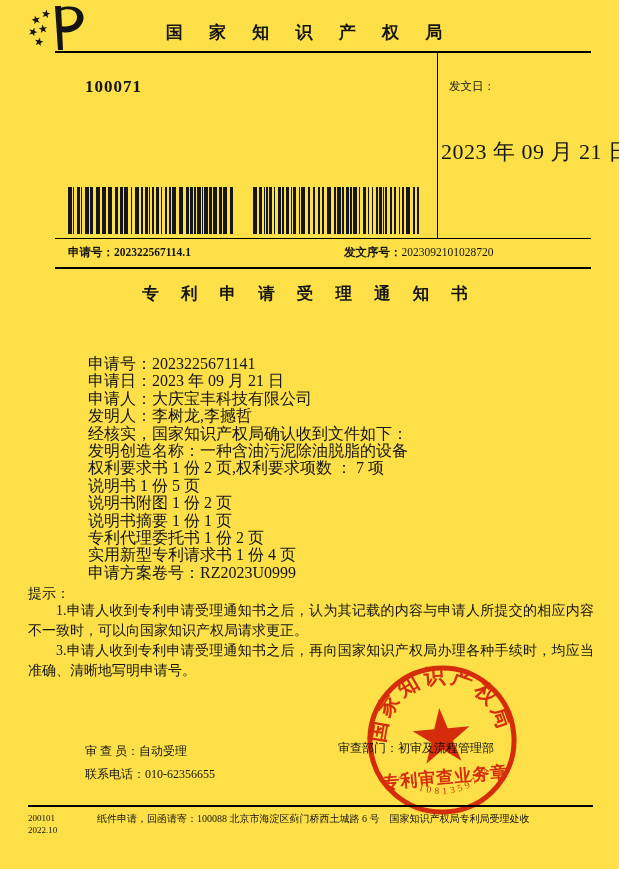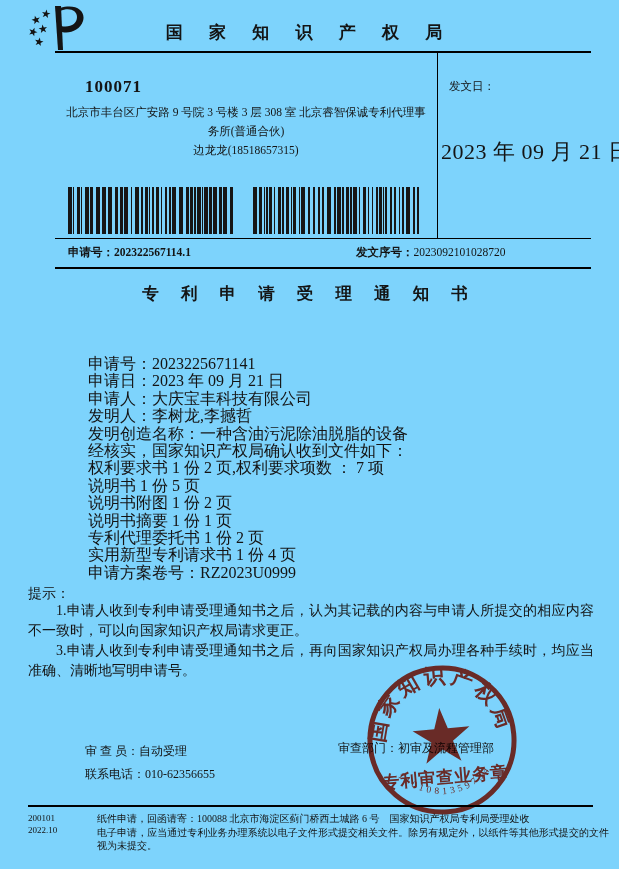--- a/index.html
+++ b/index.html
@@ -1,17 +1,17 @@
 <!DOCTYPE html>
 <html style="--stamp-color: #d42316;"><head>
 <meta charset="utf-8">
 <style>
   html,body{margin:0;padding:0;background:#fff;}
   .page{
-    position:relative;width:619px;height:869px;background:#7dd3fc;overflow:hidden;
+    position:relative;width:619px;height:869px;background:#fde047;overflow:hidden;
     font-family:"Liberation Serif","DejaVu Serif",serif;color:#141414;
   }
   .abs{position:absolute;}
   
   .agency-title{left:0;right:0;top:21px;text-align:center;font-size:17px;font-weight:bold;letter-spacing:11px;}
   .logo{left:28px;top:6px;}
   .hline{background:#000;}
   .line-header{left:55px;width:536px;top:51px;height:2px;}
   .vdivider{left:437px;top:53px;width:1px;height:186px;background:#000;}
   .line-tablebottom{left:55px;width:536px;top:238px;height:1px;}
@@ -22,21 +22,21 @@
   .issue-label{left:449px;top:79px;font-size:11.5px;}
   .issue-date{left:441px;top:137px;width:152px;font-size:22px;letter-spacing:0.5px;white-space:nowrap;}
   
   .barcode{top:187px;height:47px;position:absolute;}
   .barcode span{position:absolute;top:0;bottom:0;background:#161616;}
   .bc1{left:68px;width:167px;}
   .bc2{left:253px;width:167px;}
   
   .refrow{top:245px;font-size:11.5px;white-space:nowrap;}
   .ref-left{left:68px;}
-  .ref-right{left:356px;}
+  .ref-right{left:344px;}
   .b{font-weight:bold;}
   
   .doc-title{left:0;right:0;top:283px;text-align:center;font-size:16.5px;font-weight:bold;letter-spacing:9px;}
   .intro{left:55px;top:313px;width:537px;font-size:12px;line-height:20px;text-indent:2em;text-align:justify;}
   .details{left:88px;top:355px;font-size:16px;line-height:17.4px;}
   .details div{white-space:nowrap;}
   
   .tips{left:28px;top:587px;width:566px;font-size:14px;line-height:20px;}
   .tips .tip-label{line-height:14px;}
   .tips p{margin:0;text-indent:2em;text-align:justify;}
@@ -68,24 +68,20 @@
     <use href="#st" xlink:href="#st" transform="translate(11,36) rotate(12)"></use>
     <path d="M27,0 L33,0 L35,44 L30,44 Z" fill="#141414"></path>
     <path d="M32,2 C48,-3 58,5 55,15 C52,24 42,28 34,26 L33,20 C42,22 49,18 49,11 C49,4 41,1 32,5 Z" fill="#141414"></path>
   </svg>
 
   <div class="abs agency-title">国 家 知 识 产 权 局</div>
   <div class="abs hline line-header"></div>
 
   <div class="abs vdivider"></div>
   <div class="abs postal">100071</div>
-  <div class="abs addr-block">
-    <div>北京市丰台区广安路 9 号院 3 号楼 3 层 308 室  北京睿智保诚专利代理事务所(普通合伙)</div>
-    <div>边龙龙(18518657315)</div>
-  </div>
   <div class="abs issue-label">发文日：</div>
   <div class="abs issue-date">2023 年 09 月 21 日</div>
 
   <div class="barcode bc1">
       <span style="left:0px;width:4px"></span>
       <span style="left:5px;width:1px"></span>
       <span style="left:9px;width:3px"></span>
       <span style="left:13px;width:1px"></span>
       <span style="left:17px;width:4px"></span>
       <span style="left:22px;width:3px"></span>
@@ -169,22 +165,22 @@
     <span class="b">发文序号：</span><span>2023092101028720</span>
   </div>
   <div class="abs hline line-refbottom"></div>
 
   <div class="abs doc-title">专 利 申 请 受 理 通 知 书</div>
   <div class="abs details">
     <div>申请号：2023225671141</div>
     <div>申请日：2023 年 09 月 21 日</div>
     <div>申请人：大庆宝丰科技有限公司</div>
     <div>发明人：李树龙,李撼哲</div>
+    <div>经核实，国家知识产权局确认收到文件如下：</div>
     <div>发明创造名称：一种含油污泥除油脱脂的设备</div>
-    <div>经核实，国家知识产权局确认收到文件如下：</div>
     <div>权利要求书 1 份 2 页,权利要求项数 ： 7 项</div>
     <div>说明书 1 份 5 页</div>
     <div>说明书附图 1 份 2 页</div>
     <div>说明书摘要 1 份 1 页</div>
     <div>专利代理委托书 1 份 2 页</div>
     <div>实用新型专利请求书 1 份 4 页</div>
     <div>申请方案卷号：RZ2023U0999</div>
   </div>
 
   <div class="abs tips">
@@ -221,16 +217,15 @@
     </text>
   </svg>
 
   <div class="abs hline line-footer"></div>
   <div class="abs form-code">
     <div>200101</div>
     <div>2022.10</div>
   </div>
   <div class="abs footer-text">
     <div>纸件申请，回函请寄：100088 北京市海淀区蓟门桥西土城路 6 号　国家知识产权局专利局受理处收</div>
-    <div>电子申请，应当通过专利业务办理系统以电子文件形式提交相关文件。除另有规定外，以纸件等其他形式提交的文件视为未提交。</div>
   </div>
 
 </div>
 
 </body></html>

